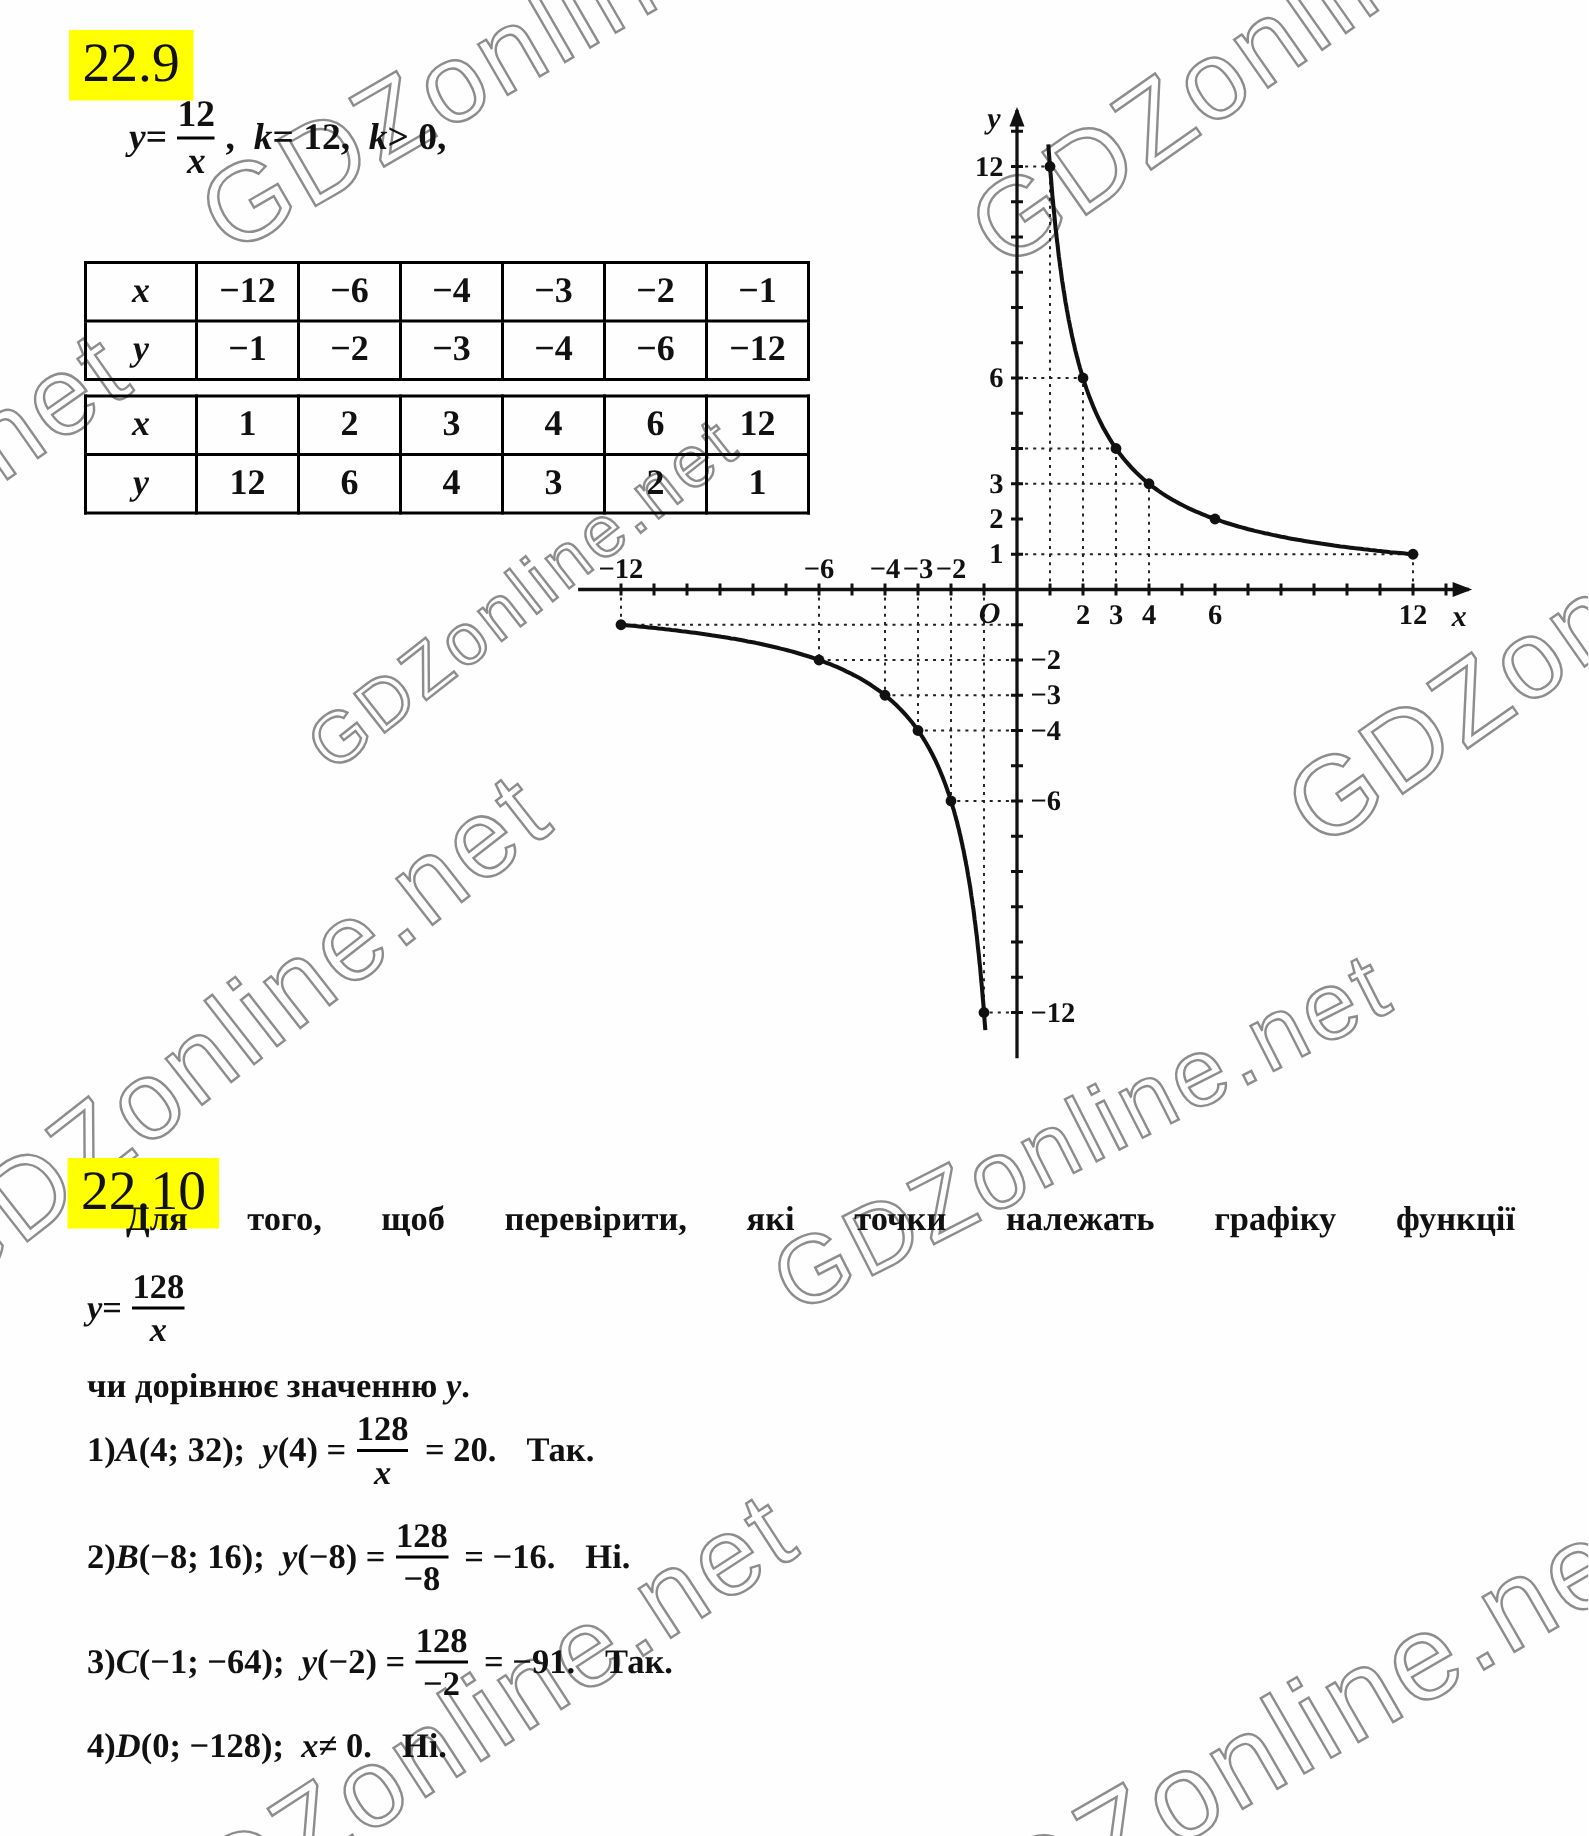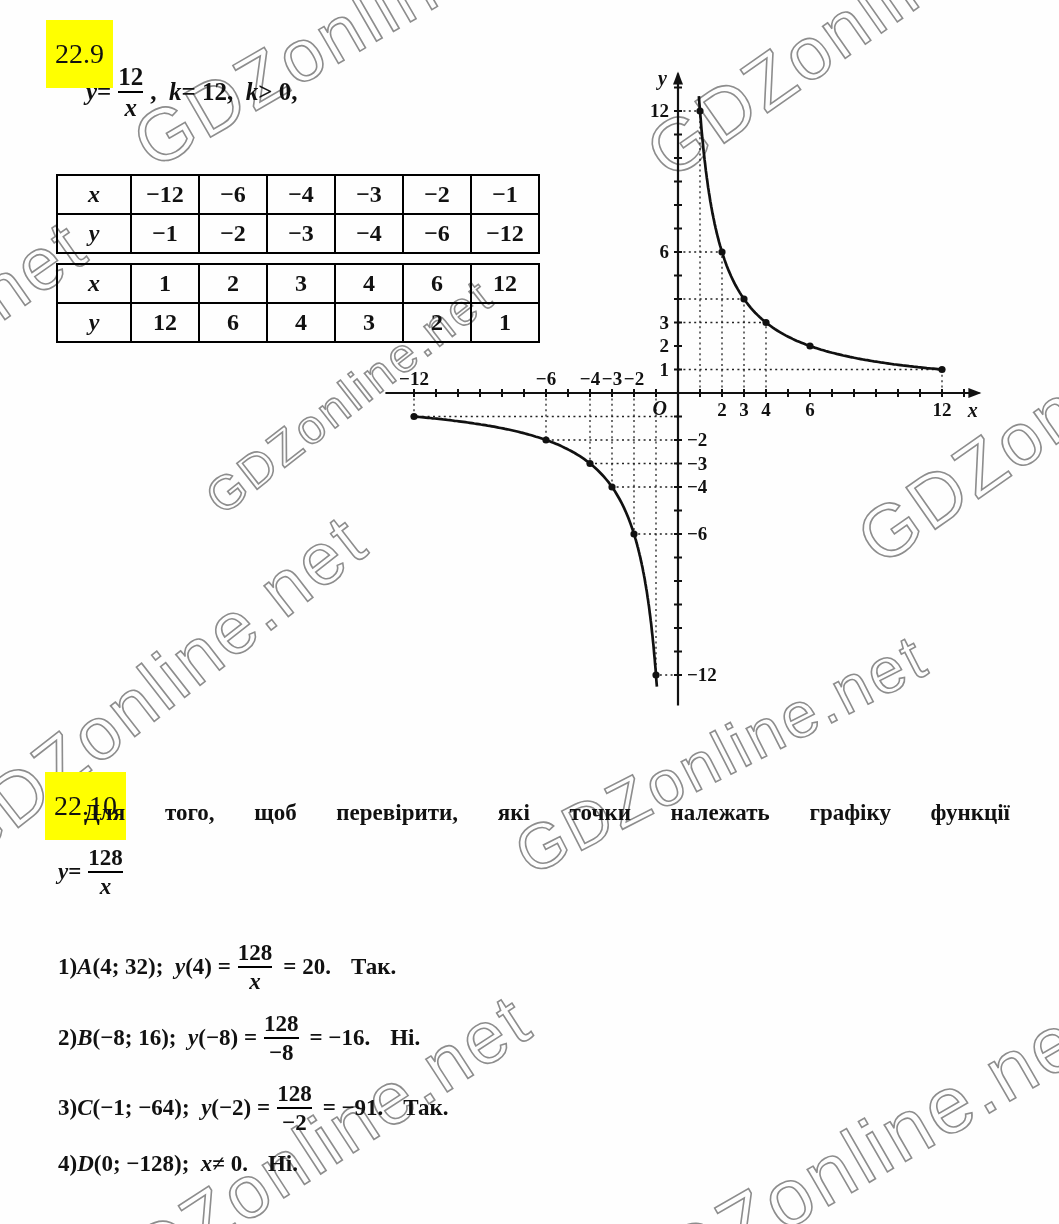--- a/index.html
+++ b/index.html
@@ -5,22 +5,22 @@
   html,body{margin:0;padding:0;background:#fff;}
   .page{position:relative;width:1059px;height:1224px;background:#fefefe;overflow:hidden;
         font-family:"Liberation Serif",serif;color:#111;}
   
   .wm{position:absolute;font-family:"Liberation Sans",sans-serif;white-space:nowrap;
       letter-spacing:3px;transform-origin:0 50%;color:#a7a7a7;z-index:0;font-weight:400;}
   @supports (-webkit-text-stroke: 1px black){
     .wm{color:transparent;-webkit-text-stroke:1.6px #8d8d8d;}
   }
   
-  .badge{position:absolute;background:#ffff00;font-size:28px;line-height:1.15;
-         padding:18px 9px;z-index:2;}
+  .badge{position:absolute;background:#ffff00;font-size:37px;line-height:1.15;
+         padding:2px 9px;z-index:2;}
   
   .btext{position:absolute;font-weight:bold;z-index:2;}
   .it{font-style:italic;}
   .justify{text-align:justify;text-align-last:justify;}
   
   .mathline{position:absolute;display:flex;align-items:center;font-weight:bold;z-index:2;}
   .frac{display:inline-flex;flex-direction:column;align-items:center;line-height:1.02;
         margin:0 7px;}
   .frac .bar{align-self:stretch;height:0;border-top:2.6px solid #000;margin:2px 0;}
   .grow{flex:1;text-align:justify;text-align-last:justify;}
@@ -244,20 +244,23 @@
   <div class="mathline" style="left:58px;top:837px;height:70px;width:952px;font-size:23px;">
     <span class="it">y</span>
     <span> = </span>
     <span class="frac">
       <span class="num">128</span>
       <span class="bar"></span>
       <span class="den it">x</span>
     </span>
   </div>
 
+  <div class="btext" style="left:58px;top:911px;font-size:23px;">
+    <span>чи дорівнює значенню </span><span class="it">y</span><span>.</span>
+  </div>
 
   <div class="mathline" style="left:58px;top:933px;height:68px;font-size:23px;">
     <span>1) </span>
     <span class="it">A</span>
     <span>(4; 32);  </span>
     <span class="it">y</span>
     <span>(4) = </span>
     <span class="frac">
       <span>128</span>
       <span class="bar"></span>

